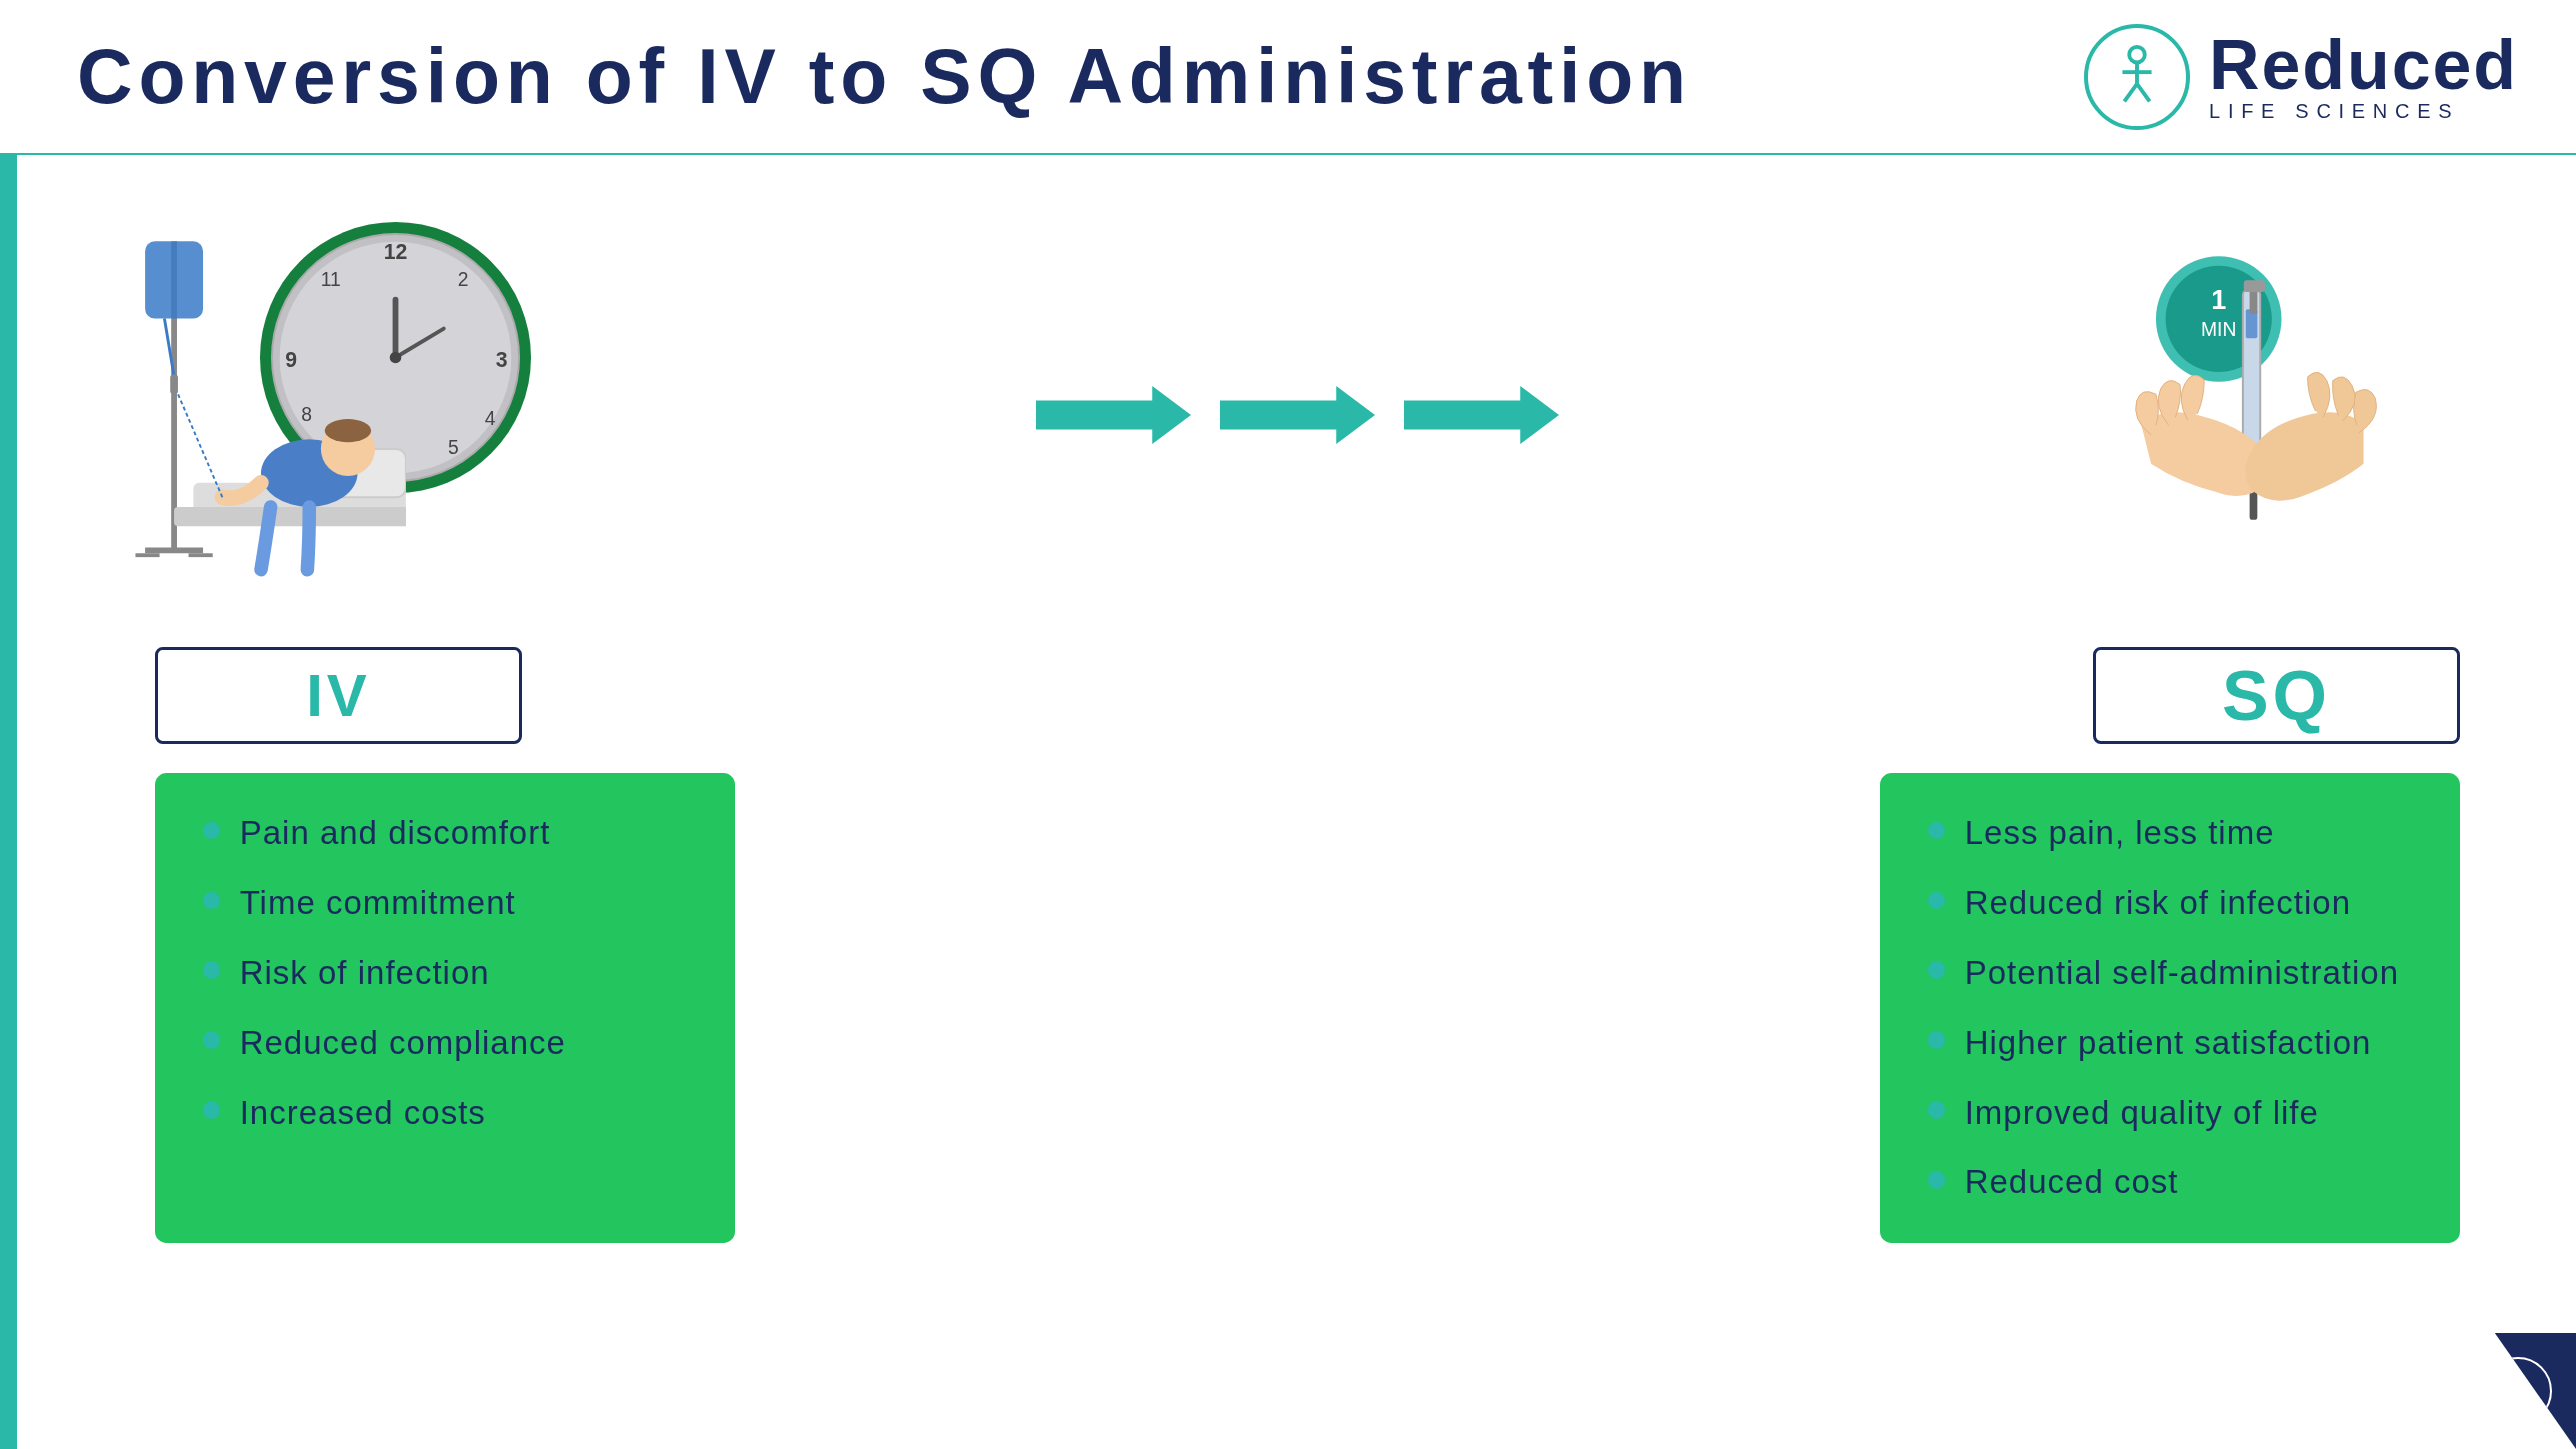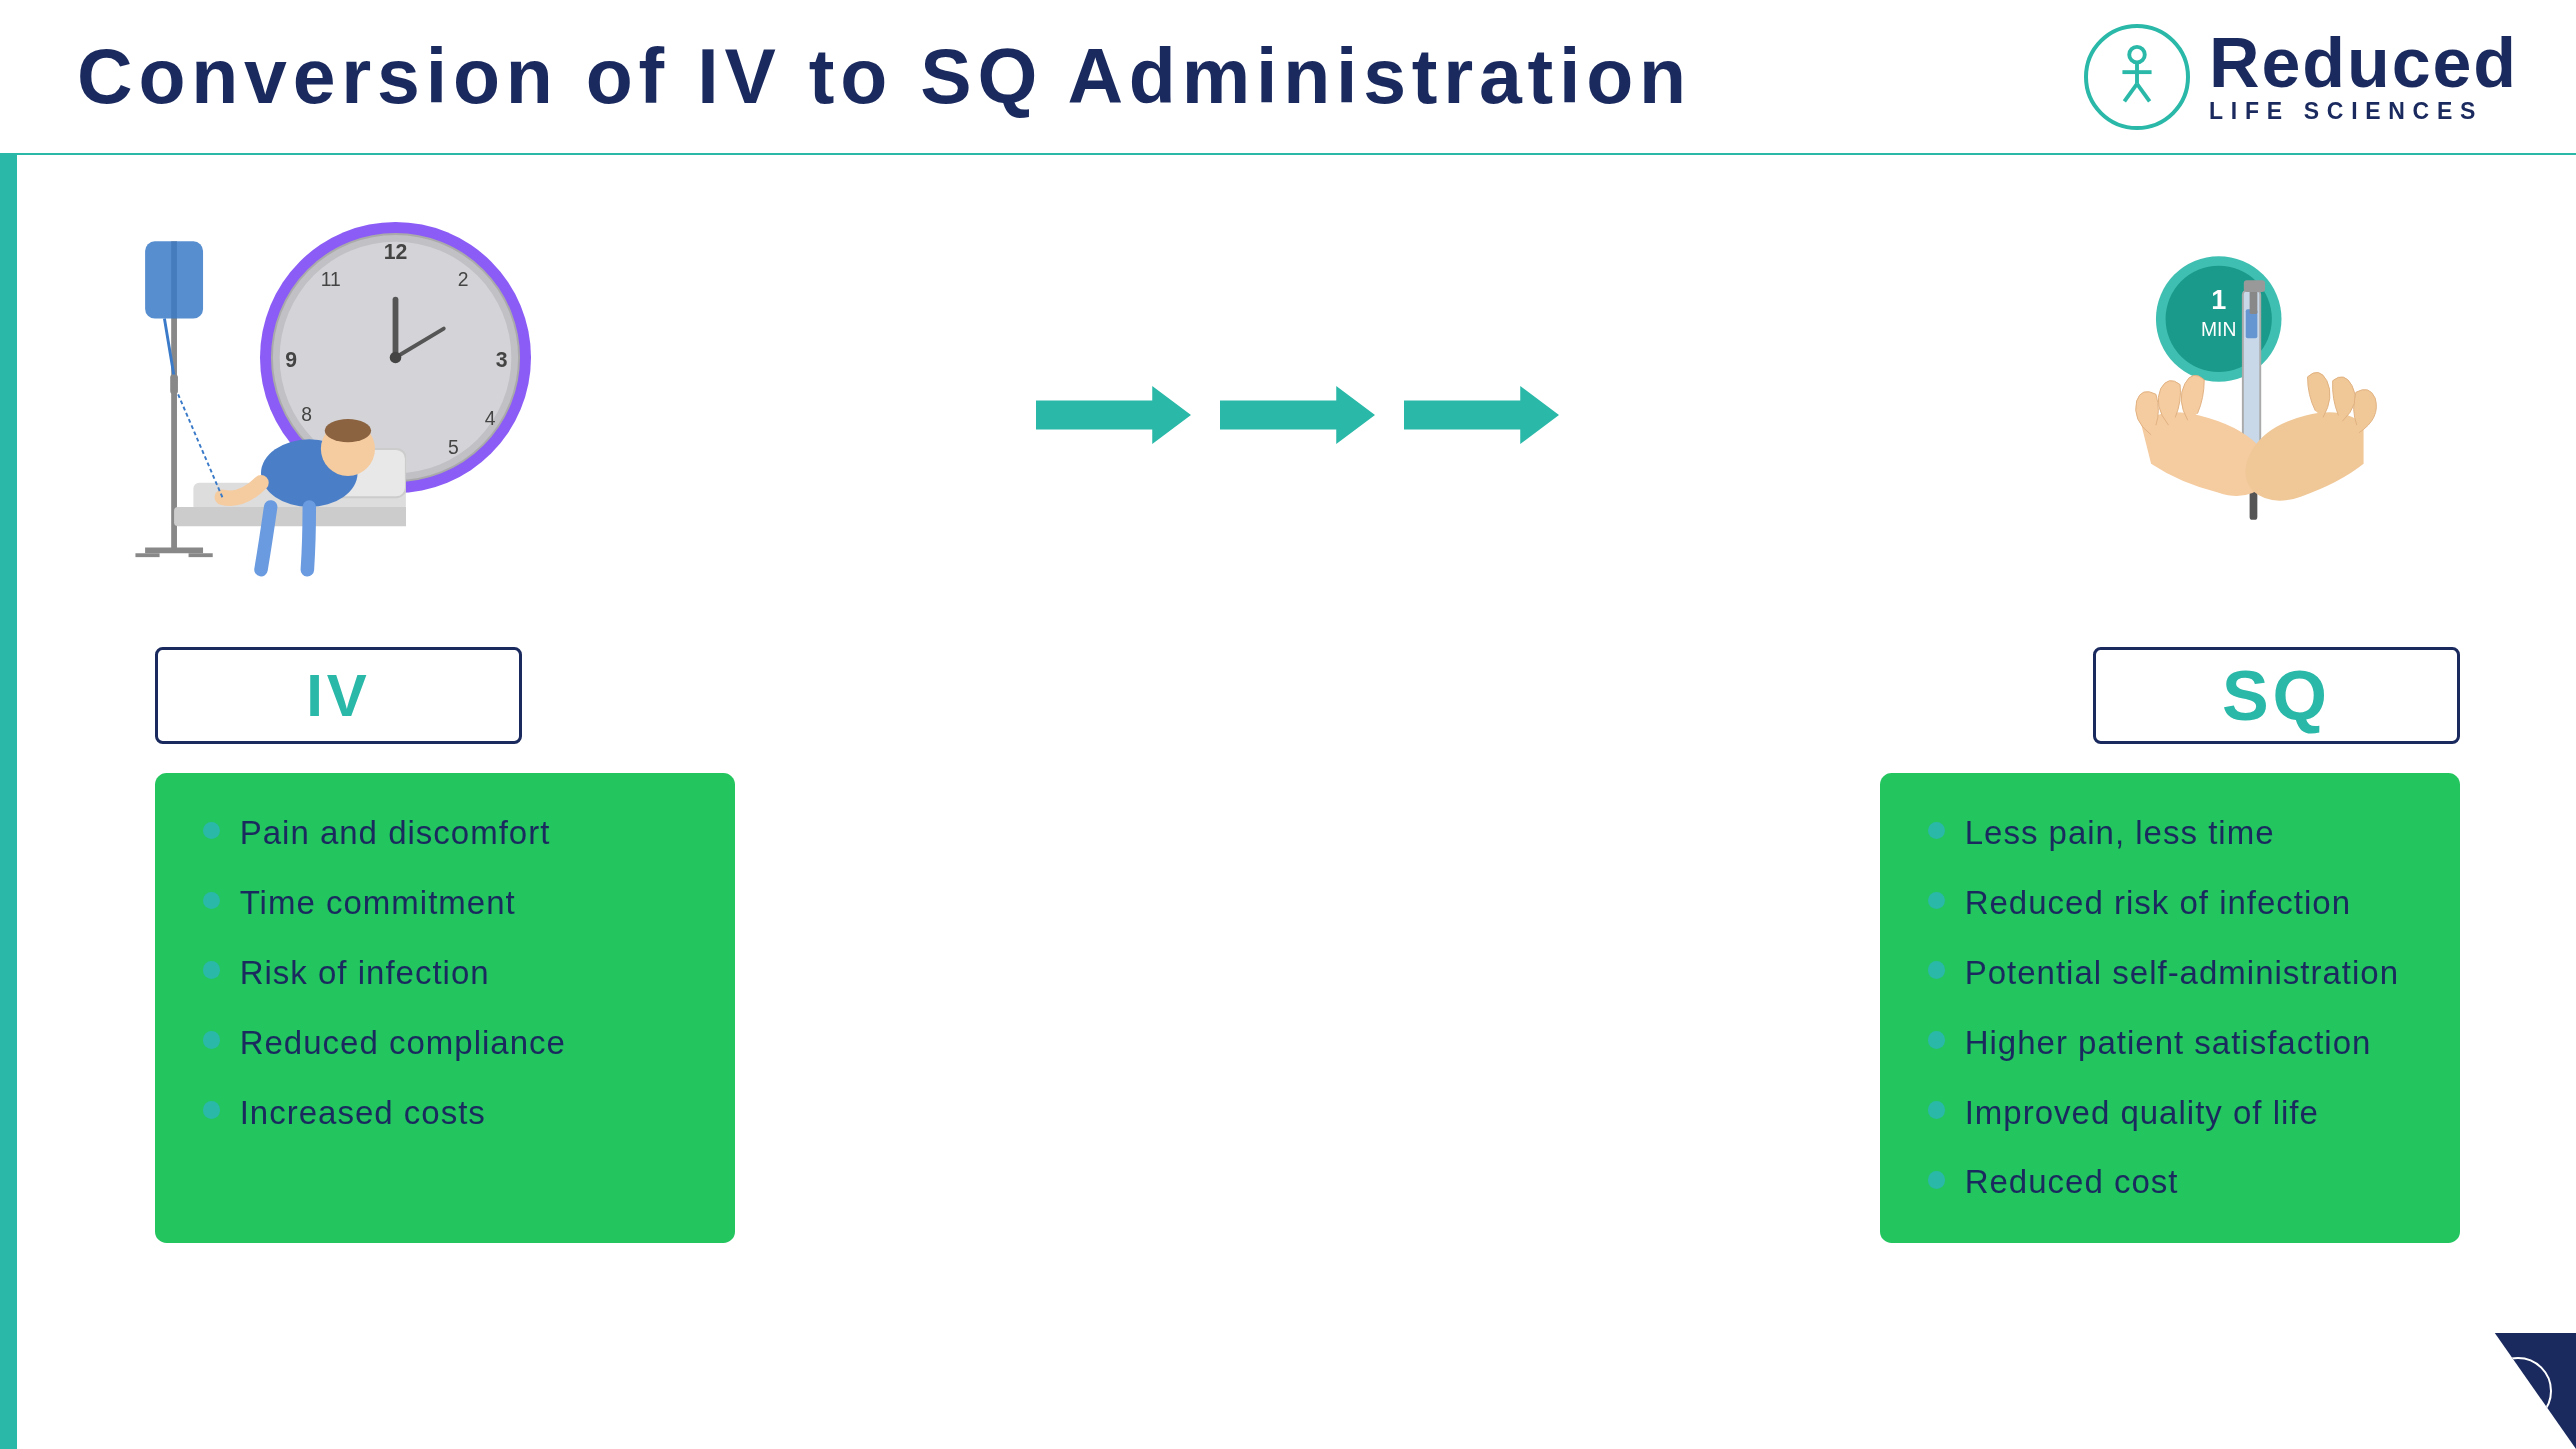--- a/index.html
+++ b/index.html
@@ -81,24 +81,24 @@
 
     .logo-name {
       font-size: 70px;
       font-weight: 700;
       color: #1a2a5e;
       letter-spacing: 1.9px;
       line-height: 1;
     }
 
     .logo-sub {
-      font-size: 23px;
+      font-size: 20px;
       letter-spacing: 7.7px;
       color: #1a2a5e;
-      font-weight: 700;
+      font-weight: 400;
     }
 
     
     .content {
       position: absolute;
       top: 164px;
       left: 39px;
       right: 39px;
       bottom: 0;
       display: flex;
@@ -125,21 +125,21 @@
     }
 
     
     .clock-circle {
       position: absolute;
       right: 9.7px;
       top: 9.7px;
       width: 271px;
       height: 271px;
       border-radius: 50%;
-      background: #8b5cf6;
+      background: #15803d;
       display: flex;
       align-items: center;
       justify-content: center;
       z-index: 1;
     }
 
     
     .iv-svg {
       position: absolute;
       left: 0;

